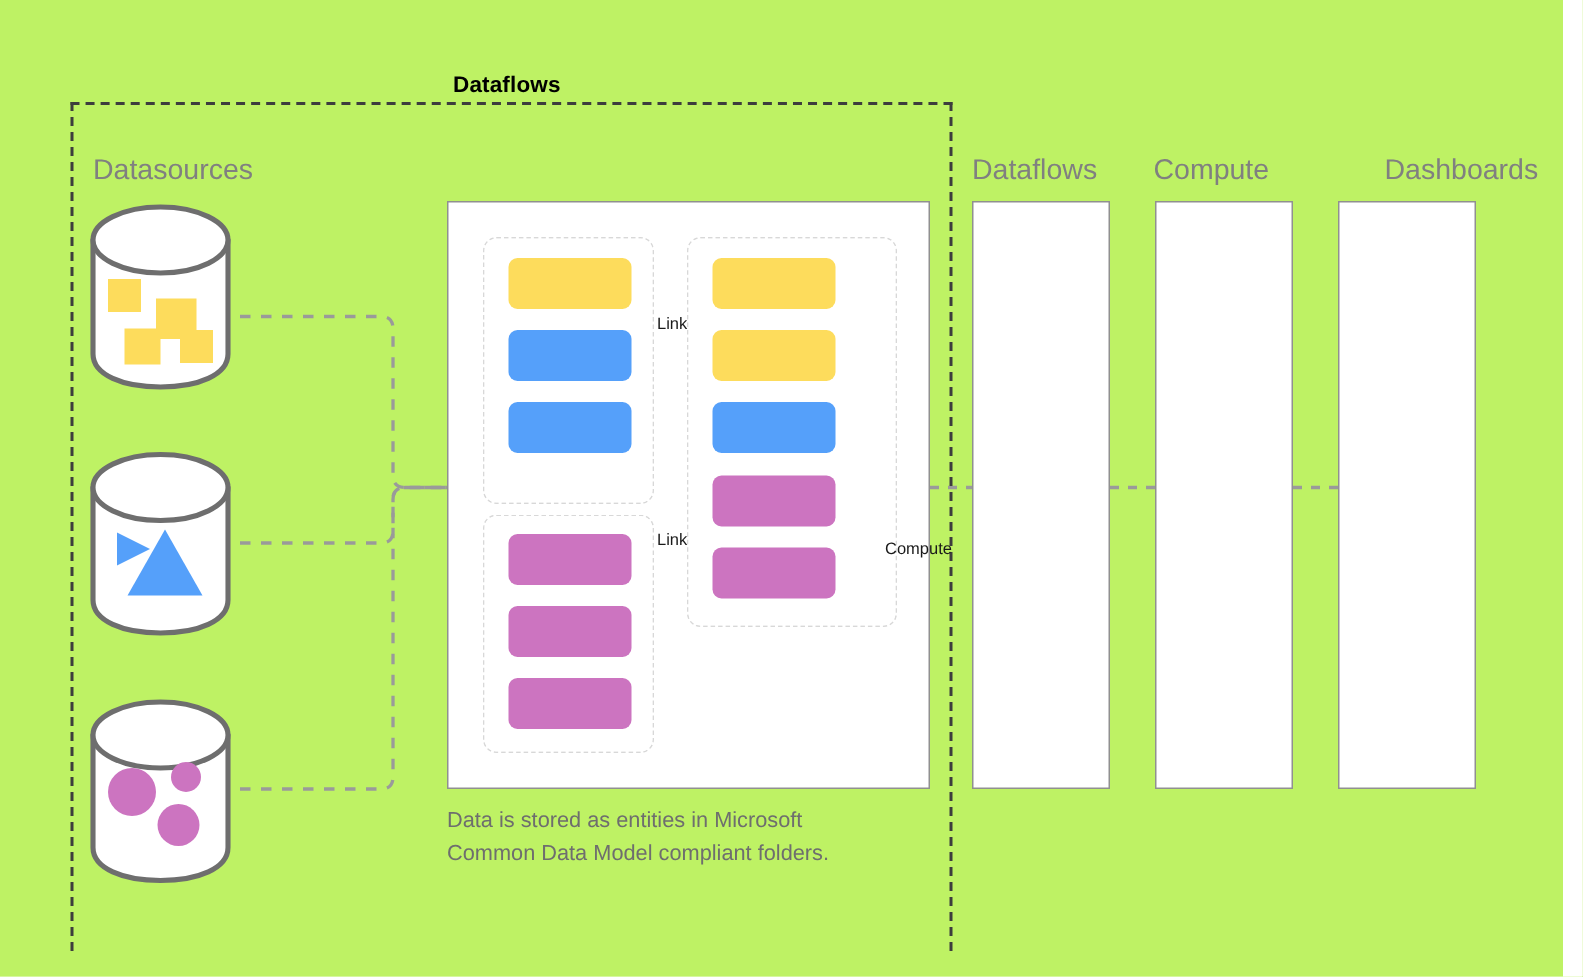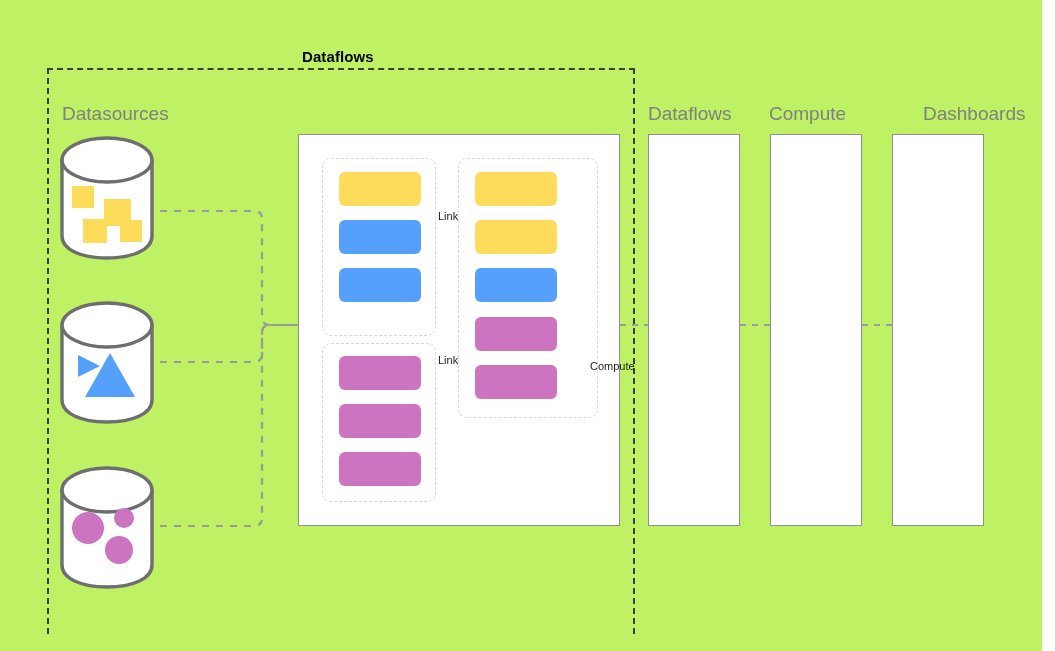--- a/index.html
+++ b/index.html
@@ -225,18 +225,20 @@
   <div class="abs bar" style="left:475px; top:172px; width:82px; height:34px; background:#FDDC5C;"></div>
   <div class="abs bar" style="left:475px; top:220px; width:82px; height:34px; background:#FDDC5C;"></div>
   <div class="abs bar" style="left:475px; top:268px; width:82px; height:34px; background:#55A0FA;"></div>
   <div class="abs bar" style="left:475px; top:317px; width:82px; height:34px; background:#CC74C0;"></div>
   <div class="abs bar" style="left:475px; top:365px; width:82px; height:34px; background:#CC74C0;"></div>
 
   <div class="abs edge-label" style="left:438px; top:210px;">Link</div>
   <div class="abs edge-label" style="left:438px; top:354px;">Link</div>
   <div class="abs edge-label" style="left:542px; top:360px;margin-left:48px;">Compute</div>
 
+  <div class="abs caption-text" style="left:298px; top:536px; width:330px;">Data is stored as entities in Microsoft
+Common Data Model compliant folders.</div>
 
   <div class="abs panel" style="left:648px; top:134px; width:92px; height:392px;"></div>
   <div class="abs panel" style="left:770px; top:134px; width:92px; height:392px;"></div>
   <div class="abs panel" style="left:892px; top:134px; width:92px; height:392px;"></div>
 
 </div>
 
 </body></html>

